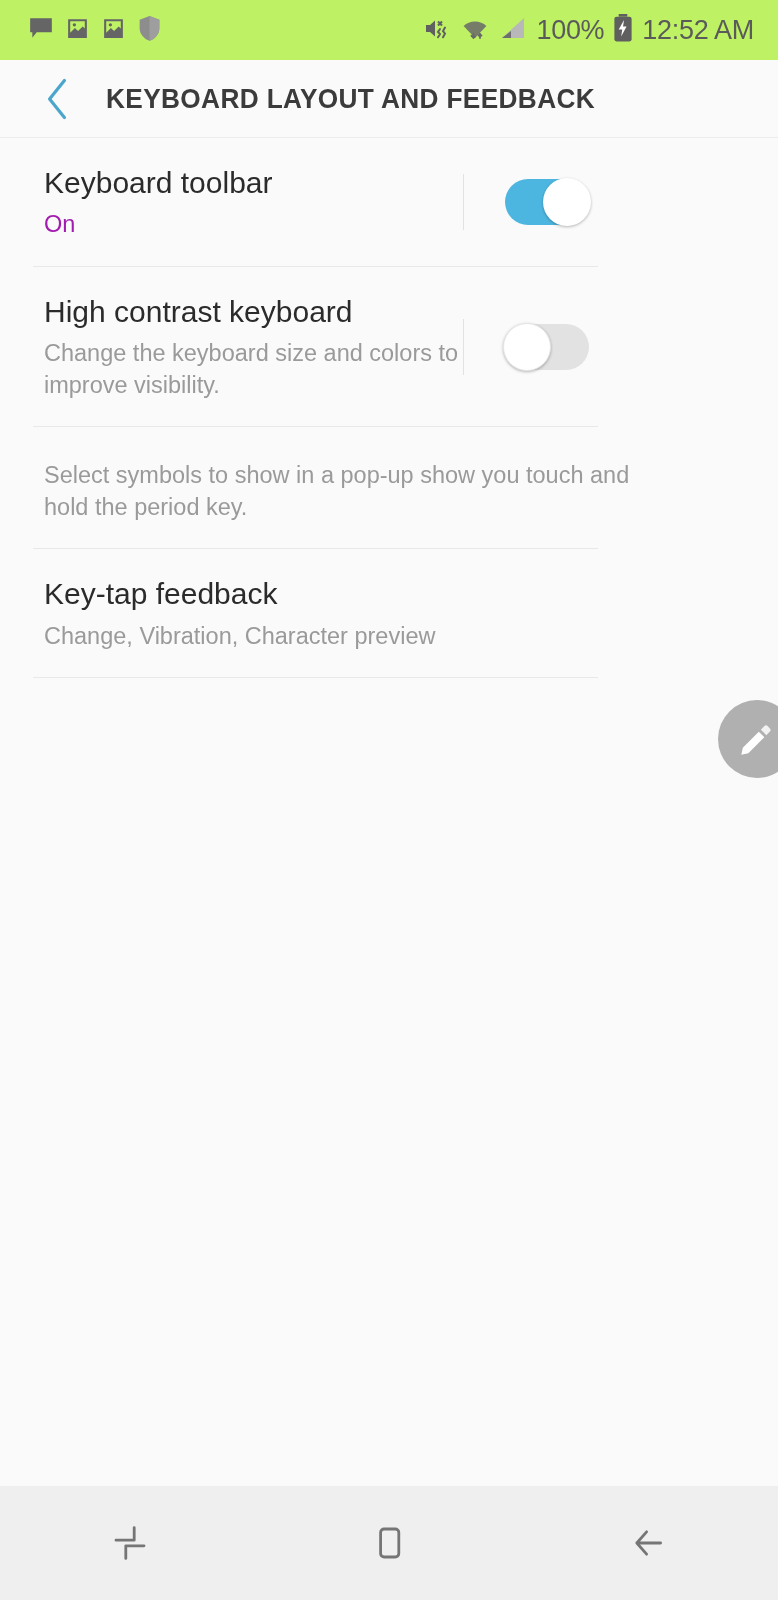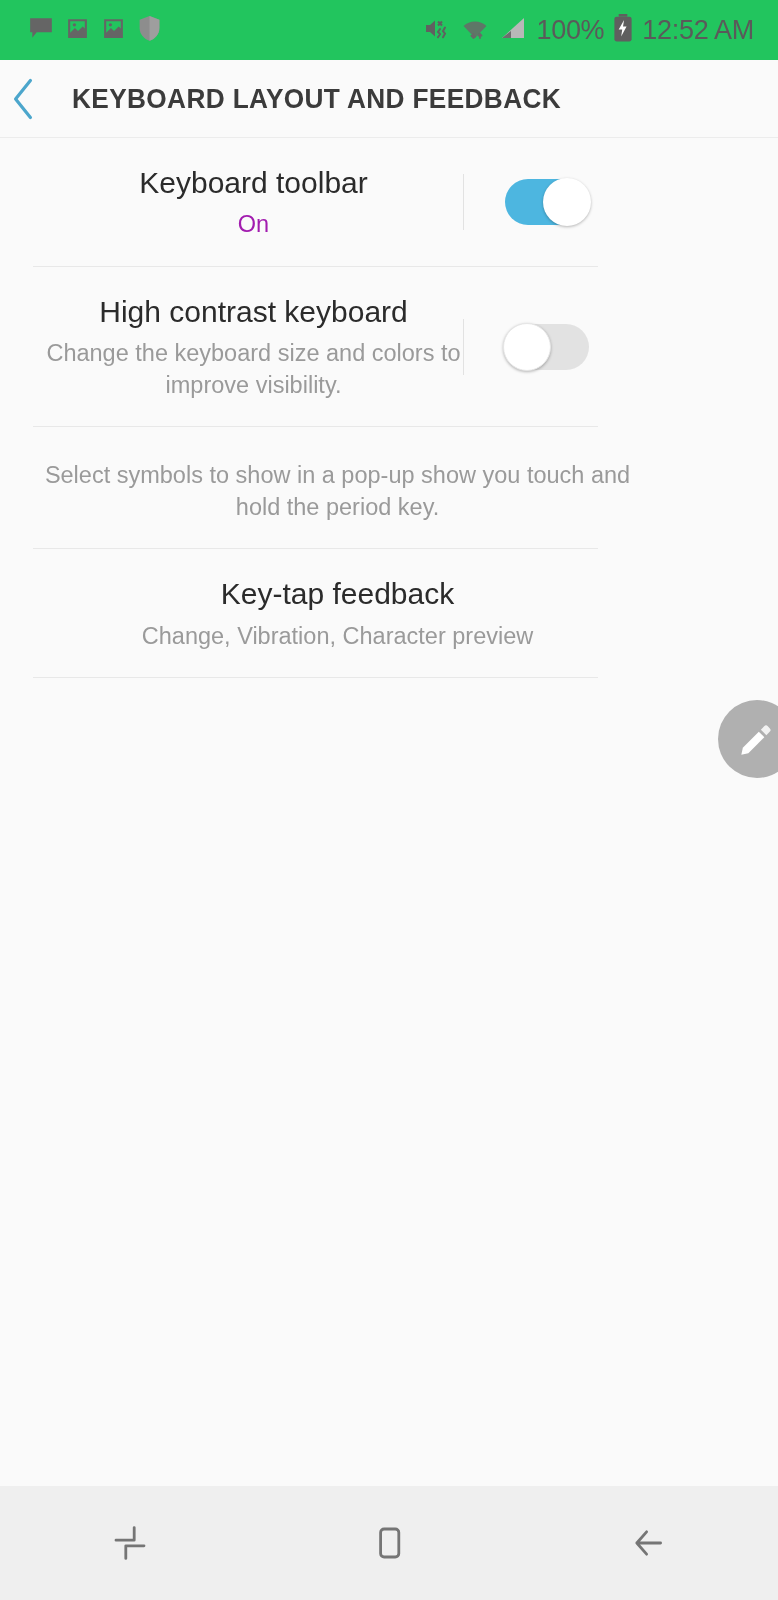--- a/index.html
+++ b/index.html
@@ -11,21 +11,21 @@
     height: 1600px;
     background: #fafafa;
     font-family: "Liberation Sans", sans-serif;
     overflow: hidden;
     position: relative;
   }
 
   
   .status-bar {
     height: 60px;
-    background: #22c55e;
+    background: #bef264;
     display: flex;
     align-items: center;
     padding: 0 24px 0 28px;
     box-sizing: border-box;
   }
   .status-left {
     display: flex;
     align-items: center;
     gap: 11px;
   }
@@ -43,20 +43,21 @@
     font-family: "Liberation Sans", sans-serif;
     white-space: nowrap;
   }
 
   
   .header {
     height: 78px;
     background: #fafafa;
     display: flex;
     align-items: center;
+    padding-left: 34px;
     box-sizing: border-box;
     border-bottom: 1px solid #ececec;
   }
   .back-btn {
     width: 46px;
     height: 46px;
     display: flex;
     align-items: center;
     justify-content: center;
     cursor: pointer;
@@ -195,21 +196,20 @@
     cursor: pointer;
   }
   .content-area {
     position: absolute;
     left: 0;
     top: 138px;
     width: 631px;
     bottom: 114px;
     background: #fafafa;
     overflow: hidden;
-    text-align: center;
   }
 </style>
 </head>
 <body>
 
 <div class="status-bar">
   <div class="status-left">
     <span class="sb-icon">
       <svg width="26" height="26" viewBox="0 0 24 24">
           <path fill="#656565" d="M2 3h20v13H8l-4 5v-5H2z"></path>

